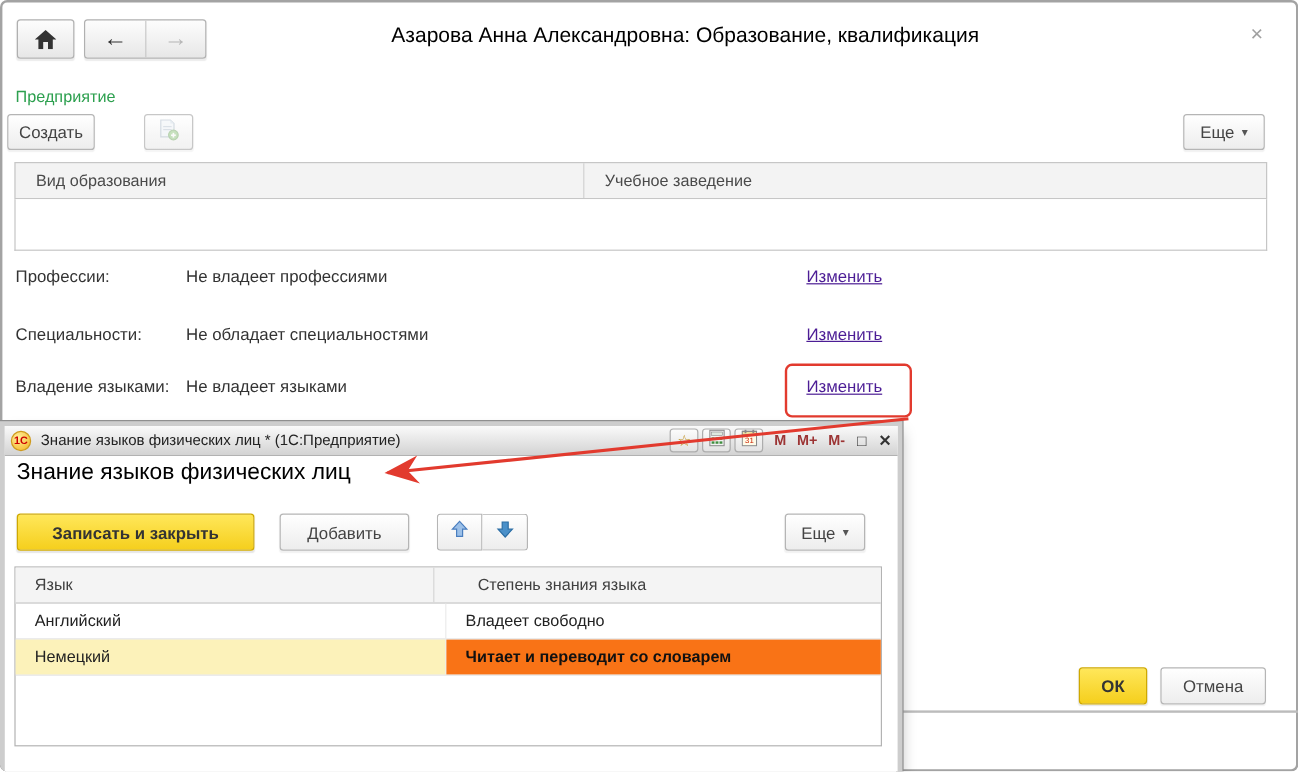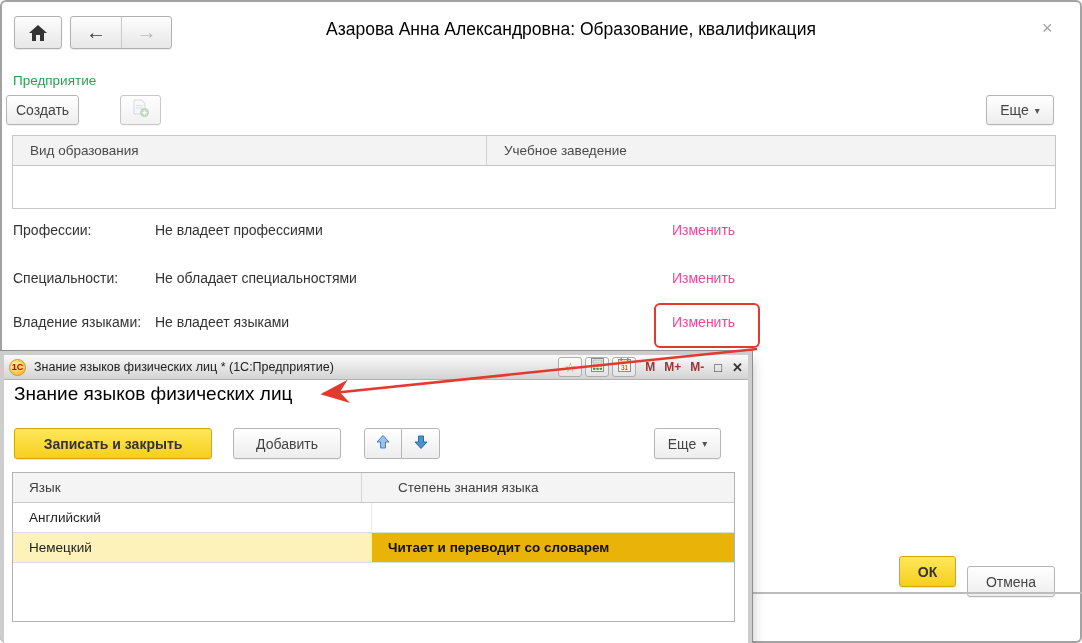--- a/index.html
+++ b/index.html
@@ -33,21 +33,21 @@
   
   #edu-table{left:12px;top:135px;width:1044px;border-radius:22px;}
   #edu-head{display:flex;height:31px;background:#f3f3f3;border:1px solid #c6c6c6;}
   #edu-head .hc{display:flex;align-items:center;padding-left:17px;font-size:13.5px;color:#4a4a4a;
                 border-right:1px solid #d2d2d2;}
   #edu-head .hc:last-child{border-right:none;}
   #edu-body{height:43px;background:#fff;border:1px solid #c6c6c6;border-top:none;}
 
   .info-label{font-size:14px;color:#333;}
   .info-value{font-size:14px;color:#333;}
-  .link{font-size:14px;color:#ec4899;cursor:pointer;text-align:right;}
+  .link{font-size:14px;color:#4c1d95;text-decoration:underline;cursor:pointer;text-align:right;}
 
   #red-box{left:654px;top:303px;width:106px;height:45px;border:2px solid #e23a2e;border-radius:6px;z-index:5;}
   #annot-arrow{left:0;top:0;z-index:40;pointer-events:none;}
 
   #footer-line{left:0;top:592px;width:1082px;height:2px;background:#bcbcbc;}
 
   
   #dialog{left:4px;top:355px;width:744px;height:356px;background:#fff;z-index:10;
           box-shadow:0 0 0 4px #cdcdcd,0 0 0 5px #8f8f8f,4px 5px 12px rgba(0,0,0,.28);}
   #dlg-titlebar{position:absolute;left:0;top:0;width:100%;height:25px;display:flex;align-items:center;
@@ -67,21 +67,21 @@
   #dlg-table{position:absolute;left:8px;top:117px;width:723px;height:150px;border:1px solid #b3b3b3;background:#fff;}
   .dt-row{display:flex;height:30px;}
   .dt-cell{display:flex;align-items:center;padding-left:16px;font-size:13.5px;white-space:nowrap;overflow:hidden;}
   #dlg-thead{background:#f4f4f4;border-bottom:1px solid #c9c9c9;color:#404040;gap:20px;}
   #dlg-thead .dt-cell:first-child{border-right:1px solid #d6d6d6;}
   .dt-body-row{border-bottom:1px solid #dedede;color:#222;}
   .dt-body-row .dt-cell:first-child{border-right:1px solid #ececec;}
   .col-lang{width:359px;}
   .col-level{width:362px;}
   .row-selected .dt-cell:first-child{background:#fcf2ba;}
-  .row-selected .dt-cell:last-child{background:#eab308;font-weight:bold;color:#111;}
+  .row-selected .dt-cell:last-child{background:#f97316;font-weight:bold;color:#111;}
 </style>
 </head>
 <body>
 
 <div id="stage">
 
   <div class="abs navgrp" style="left:14px;top:16px;width:48px;height:33px;">
     <div class="navcell" style="width:100%;">
       <svg width="18" height="16" viewBox="0 0 18 16">
           <path d="M9 0 L18 8 L15 8 L15 16 L11 16 L11 10 L7 10 L7 16 L3 16 L3 8 L0 8 Z" fill="#333"></path>
@@ -145,21 +145,21 @@
 
   <div class="abs info-label" style="left:13px;top:314px;">Владение языками:</div>
   <div class="abs info-value" style="left:155px;top:314px;">Не владеет языками</div>
   <div class="abs link" style="left:672px;top:314px;">Изменить</div>
 
   <div class="abs" id="red-box"></div>
 
   <div class="abs btn-yellow" style="left:899px;top:556px;width:57px;height:31px;">
     <span>ОК</span>
   </div>
-  <div class="abs btn" style="left:967px;top:556px;width:88px;height:31px;margin-top:10px;">
+  <div class="abs btn" style="left:967px;top:556px;width:88px;height:31px;">
     <span>Отмена</span>
   </div>
   <div class="abs" id="footer-line"></div>
 
   <div class="abs" id="dialog">
     <div id="dlg-titlebar">
       <div id="dlg-logo">1С</div>
       <div id="dlg-title">Знание языков физических лиц * (1С:Предприятие)</div>
       <div style="flex:1;"></div>
       <div class="tb-icon-btn">
@@ -234,20 +234,23 @@
           <span>Язык</span>
         </div>
         <div class="dt-cell col-level">
           <span>Степень знания языка</span>
         </div>
       </div>
       <div class="dt-row dt-body-row">
         <div class="dt-cell col-lang">
           <span>Английский</span>
         </div>
+        <div class="dt-cell col-level">
+          <span>Владеет свободно</span>
+        </div>
       </div>
       <div class="dt-row dt-body-row row-selected">
         <div class="dt-cell col-lang">
           <span>Немецкий</span>
         </div>
         <div class="dt-cell col-level">
           <span>Читает и переводит со словарем</span>
         </div>
       </div>
     </div>

